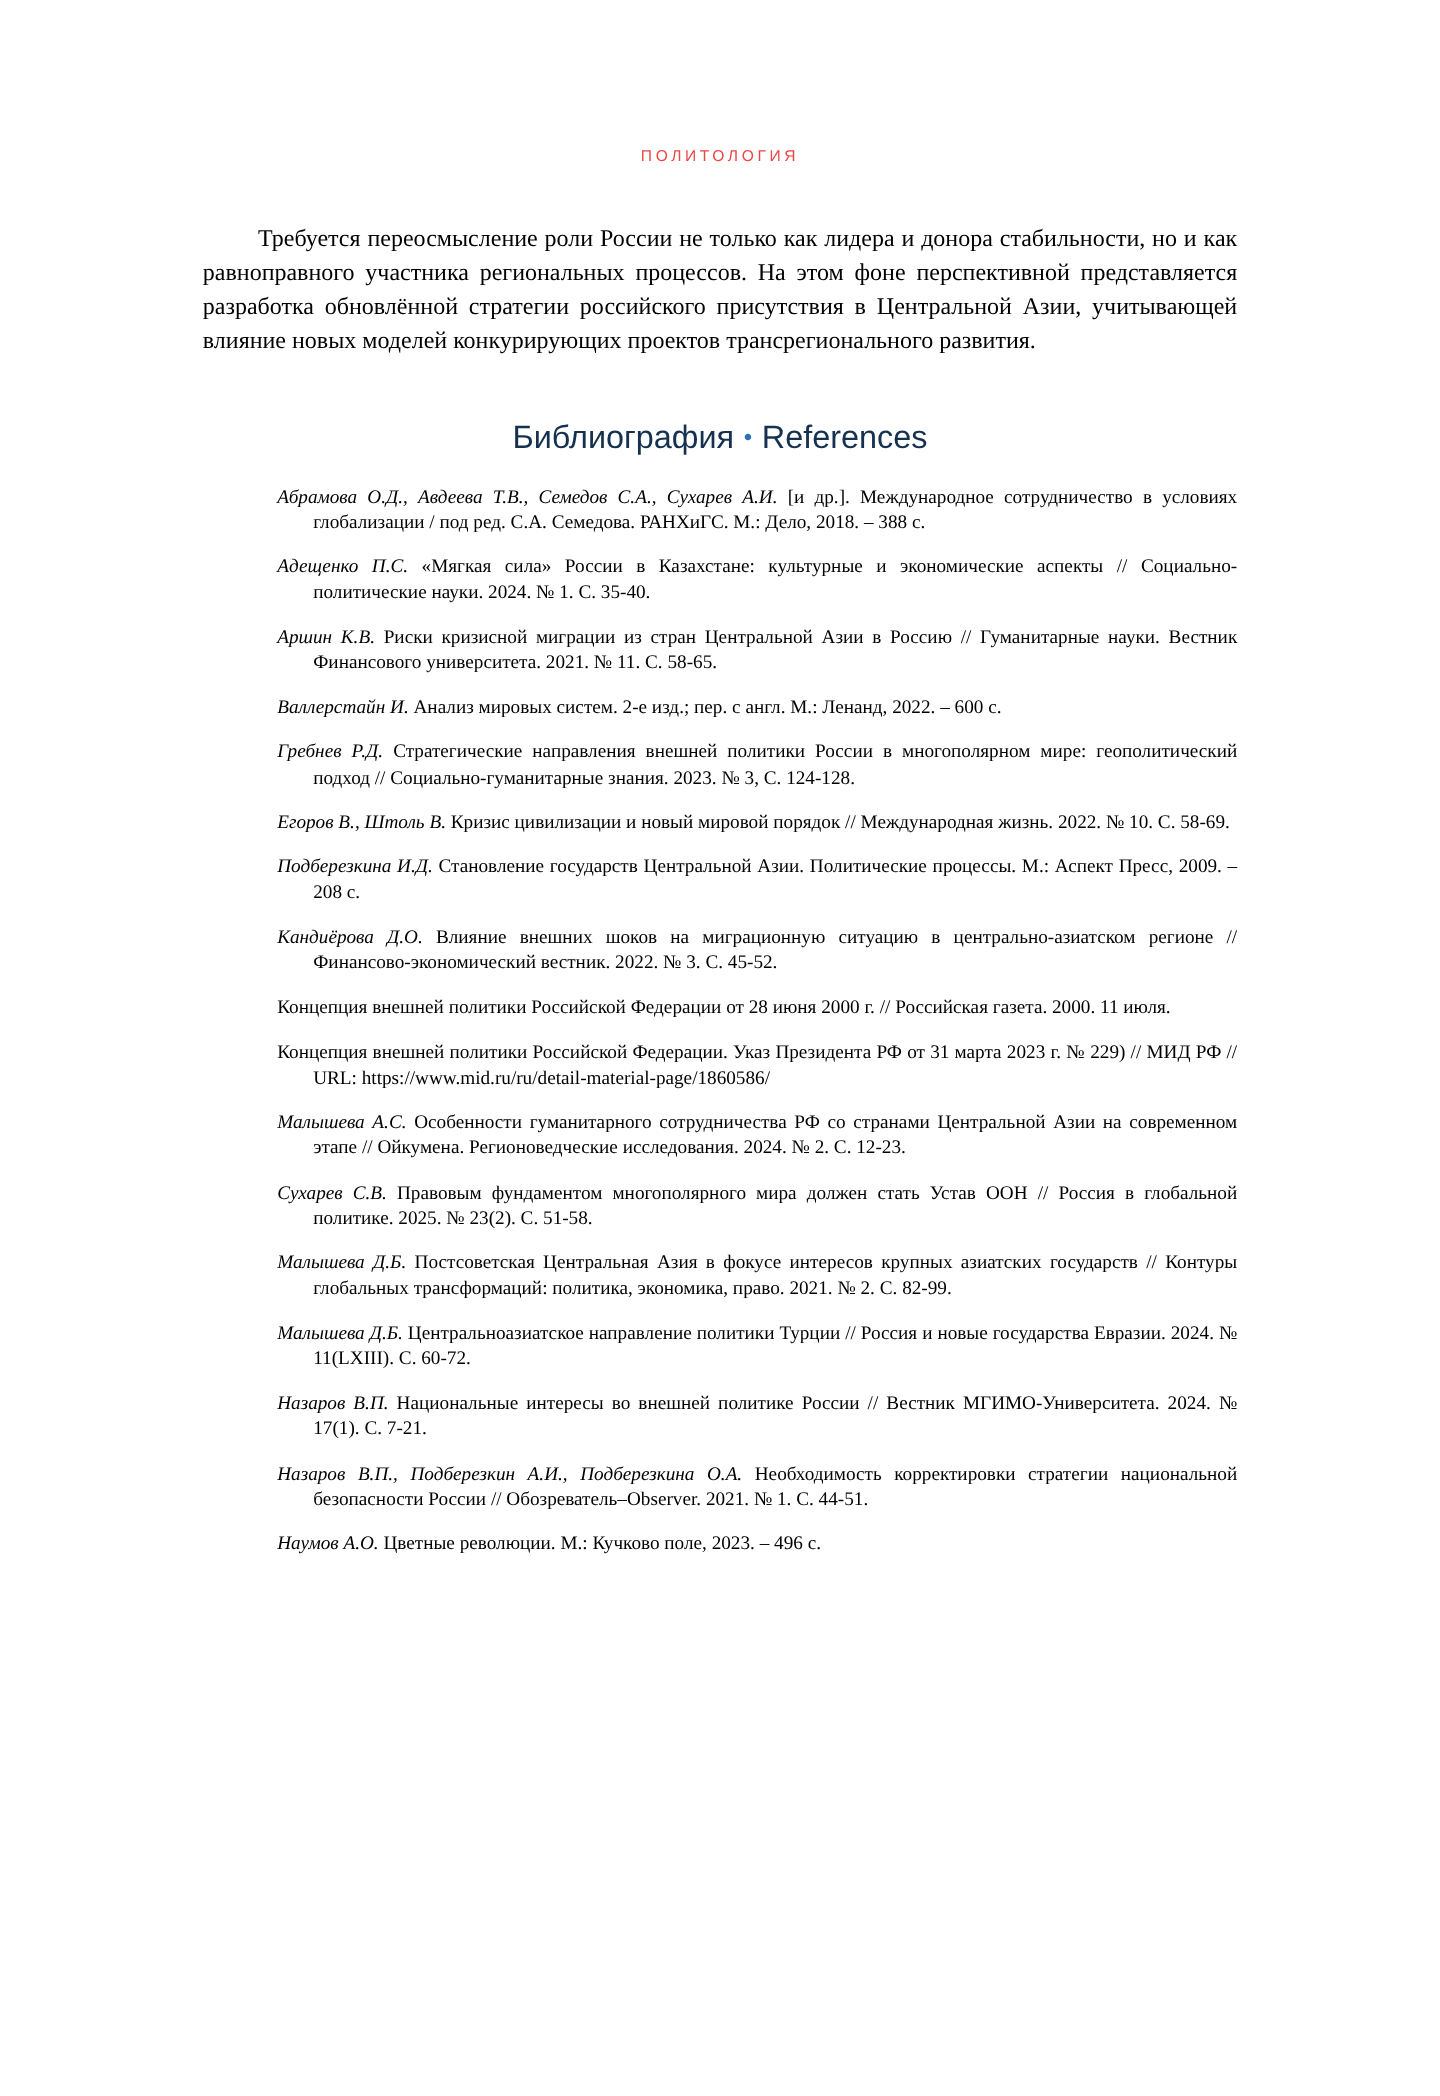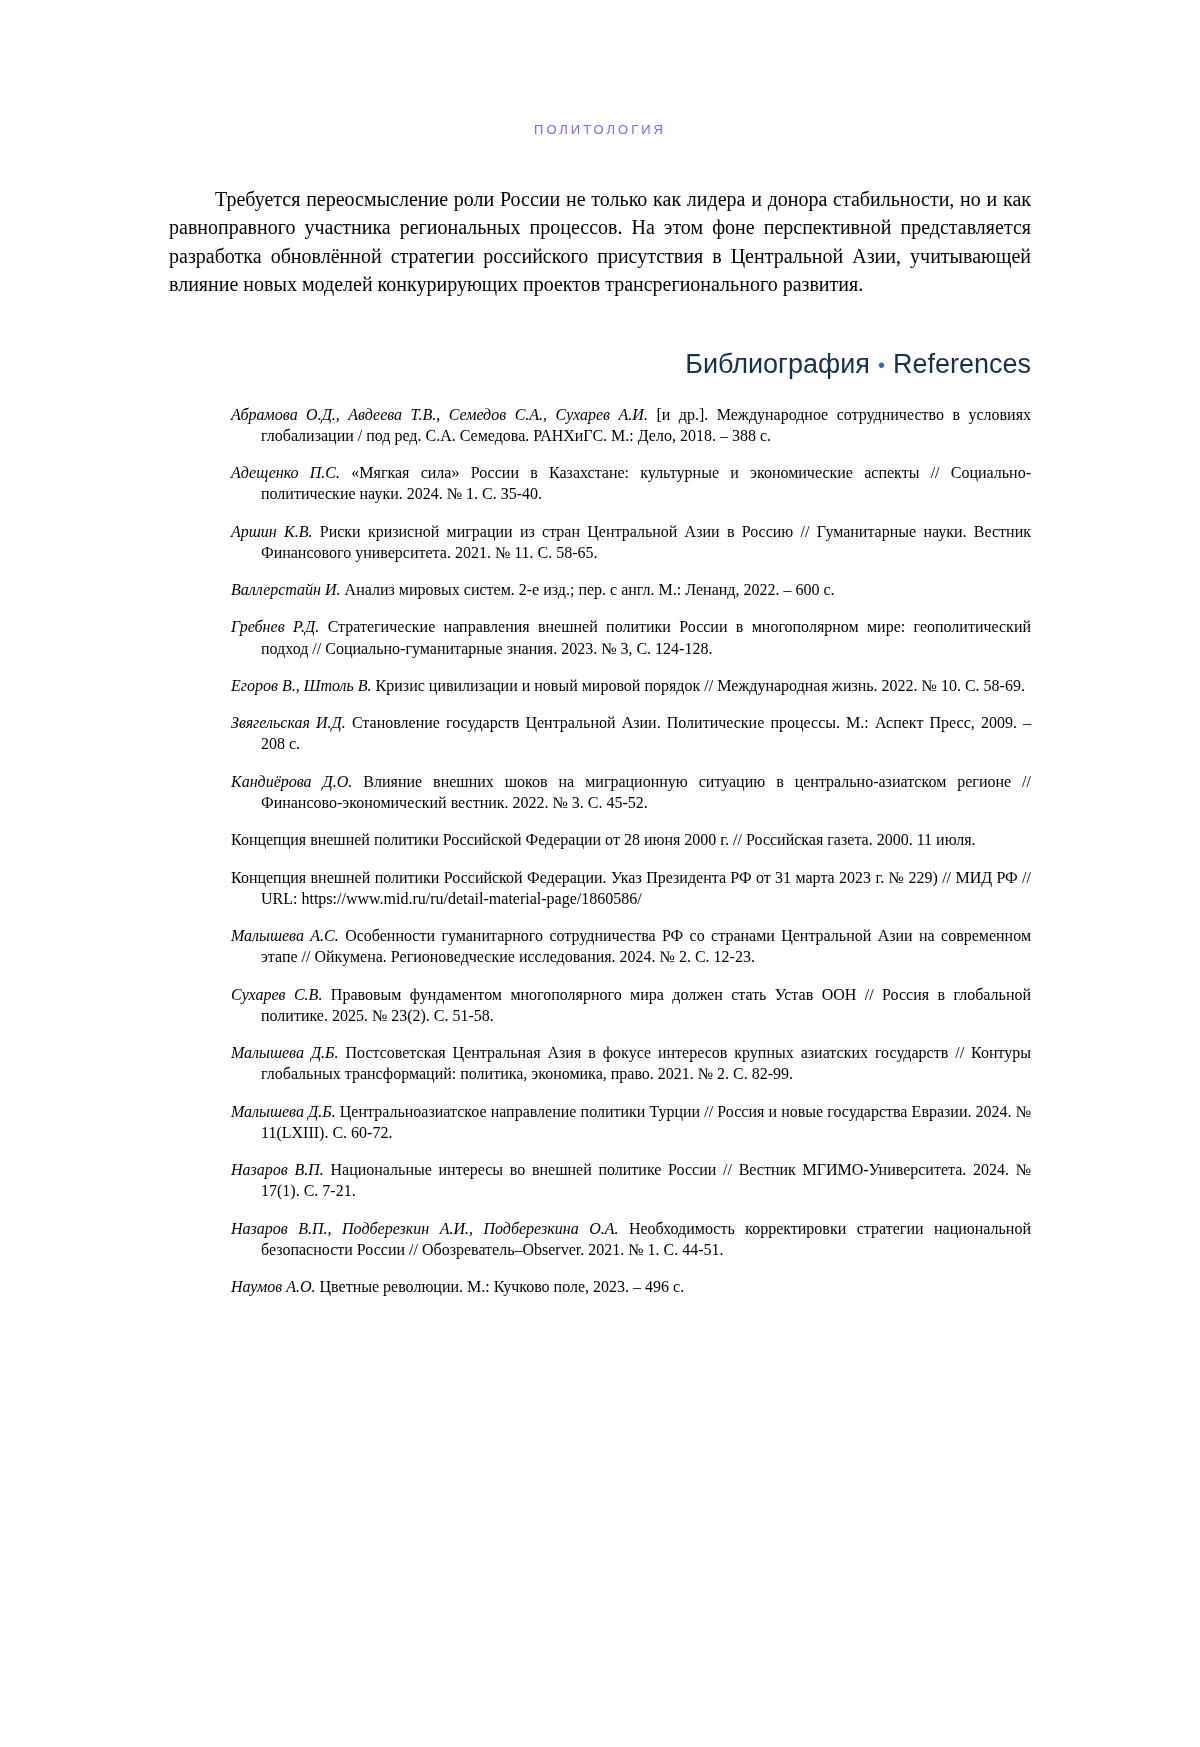--- a/index.html
+++ b/index.html
@@ -19,39 +19,39 @@
     width: 1200px;
     height: 1747px;
     box-sizing: border-box;
     padding: 0;
   }
   .running-head {
     text-align: center;
     font-family: "Liberation Sans", sans-serif;
     font-size: 13px;
     letter-spacing: 3px;
-    color: #8b5cf6;
+    color: #ef4444;
     margin-top: 122px;
     text-transform: uppercase;
   }
   .content {
     margin: 0 auto;
     width: 862px;
   }
   .intro-par {
     margin-top: 48px;
     font-size: 20px;
     line-height: 1.42;
     text-align: justify;
     text-indent: 46px;
     text-justify: inter-word;
   }
   .section-title {
     margin-top: 50px;
-    text-align: right;
+    text-align: center;
     font-family: "Liberation Sans", sans-serif;
     font-size: 27px;
     color: #15314f;
     font-weight: 400;
   }
   .section-title .bullet {
     color: #2f6fb5;
     font-size: 20px;
     vertical-align: middle;
     padding: 0 8px;
@@ -88,21 +88,21 @@
       <span>Библиография</span><span class="bullet">•</span><span>References</span>
     </div>
 
     <div class="refs">
         <p class="ref"><i>Абрамова О.Д., Авдеева Т.В., Семедов С.А., Сухарев А.И.</i><span> [и др.]. Международное сотрудничество в условиях глобализации / под ред. С.А. Семедова. РАНХиГС. М.: Дело, 2018. – 388 с.</span></p>
         <p class="ref"><i>Адещенко П.С.</i><span> «Мягкая сила» России в Казахстане: культурные и экономические аспекты // Социально-политические науки. 2024. № 1. С. 35-40.</span></p>
         <p class="ref"><i>Аршин К.В.</i><span> Риски кризисной миграции из стран Центральной Азии в Россию // Гуманитарные науки. Вестник Финансового университета. 2021. № 11. С. 58-65.</span></p>
         <p class="ref"><i>Валлерстайн И.</i><span> Анализ мировых систем. 2-е изд.; пер. с англ. М.: Ленанд, 2022. – 600 с.</span></p>
         <p class="ref"><i>Гребнев Р.Д.</i><span> Стратегические направления внешней политики России в многополярном мире: геополитический подход // Социально-гуманитарные знания. 2023. № 3, С. 124-128.</span></p>
         <p class="ref"><i>Егоров В., Штоль В.</i><span> Кризис цивилизации и новый мировой порядок // Международная жизнь. 2022. № 10. С. 58-69.</span></p>
-        <p class="ref"><i>Звягельская И.Д.</i><span> Становление государств Центральной Азии. Политические процессы. М.: Аспект Пресс, 2009. – 208 с.</span></p>
+        <p class="ref"><i>Подберезкина И.Д.</i><span> Становление государств Центральной Азии. Политические процессы. М.: Аспект Пресс, 2009. – 208 с.</span></p>
         <p class="ref"><i>Кандиёрова Д.О.</i><span> Влияние внешних шоков на миграционную ситуацию в центрально-азиатском регионе // Финансово-экономический вестник. 2022. № 3. С. 45-52.</span></p>
         <p class="ref"><span>Концепция внешней политики Российской Федерации от 28 июня 2000 г. // Российская газета. 2000. 11 июля.</span></p>
         <p class="ref"><span>Концепция внешней политики Российской Федерации. Указ Президента РФ от 31 марта 2023 г. № 229) // МИД РФ // URL: https://www.mid.ru/ru/detail-material-page/1860586/</span></p>
         <p class="ref"><i>Малышева А.С.</i><span> Особенности гуманитарного сотрудничества РФ со странами Центральной Азии на современном этапе // Ойкумена. Регионоведческие исследования. 2024. № 2. С. 12-23.</span></p>
         <p class="ref"><i>Сухарев С.В.</i><span> Правовым фундаментом многополярного мира должен стать Устав ООН // Россия в глобальной политике. 2025. № 23(2). С. 51-58.</span></p>
         <p class="ref"><i>Малышева Д.Б.</i><span> Постсоветская Центральная Азия в фокусе интересов крупных азиатских государств // Контуры глобальных трансформаций: политика, экономика, право. 2021. № 2. С. 82-99.</span></p>
         <p class="ref"><i>Малышева Д.Б.</i><span> Центральноазиатское направление политики Турции // Россия и новые государства Евразии. 2024. № 11(LXIII). С. 60-72.</span></p>
         <p class="ref"><i>Назаров В.П.</i><span> Национальные интересы во внешней политике России // Вестник МГИМО-Университета. 2024. № 17(1). С. 7-21.</span></p>
         <p class="ref"><i>Назаров В.П., Подберезкин А.И., Подберезкина О.А.</i><span> Необходимость корректировки стратегии национальной безопасности России // Обозреватель–Observer. 2021. № 1. С. 44-51.</span></p>
         <p class="ref"><i>Наумов А.О.</i><span> Цветные революции. М.: Кучково поле, 2023. – 496 с.</span></p>

